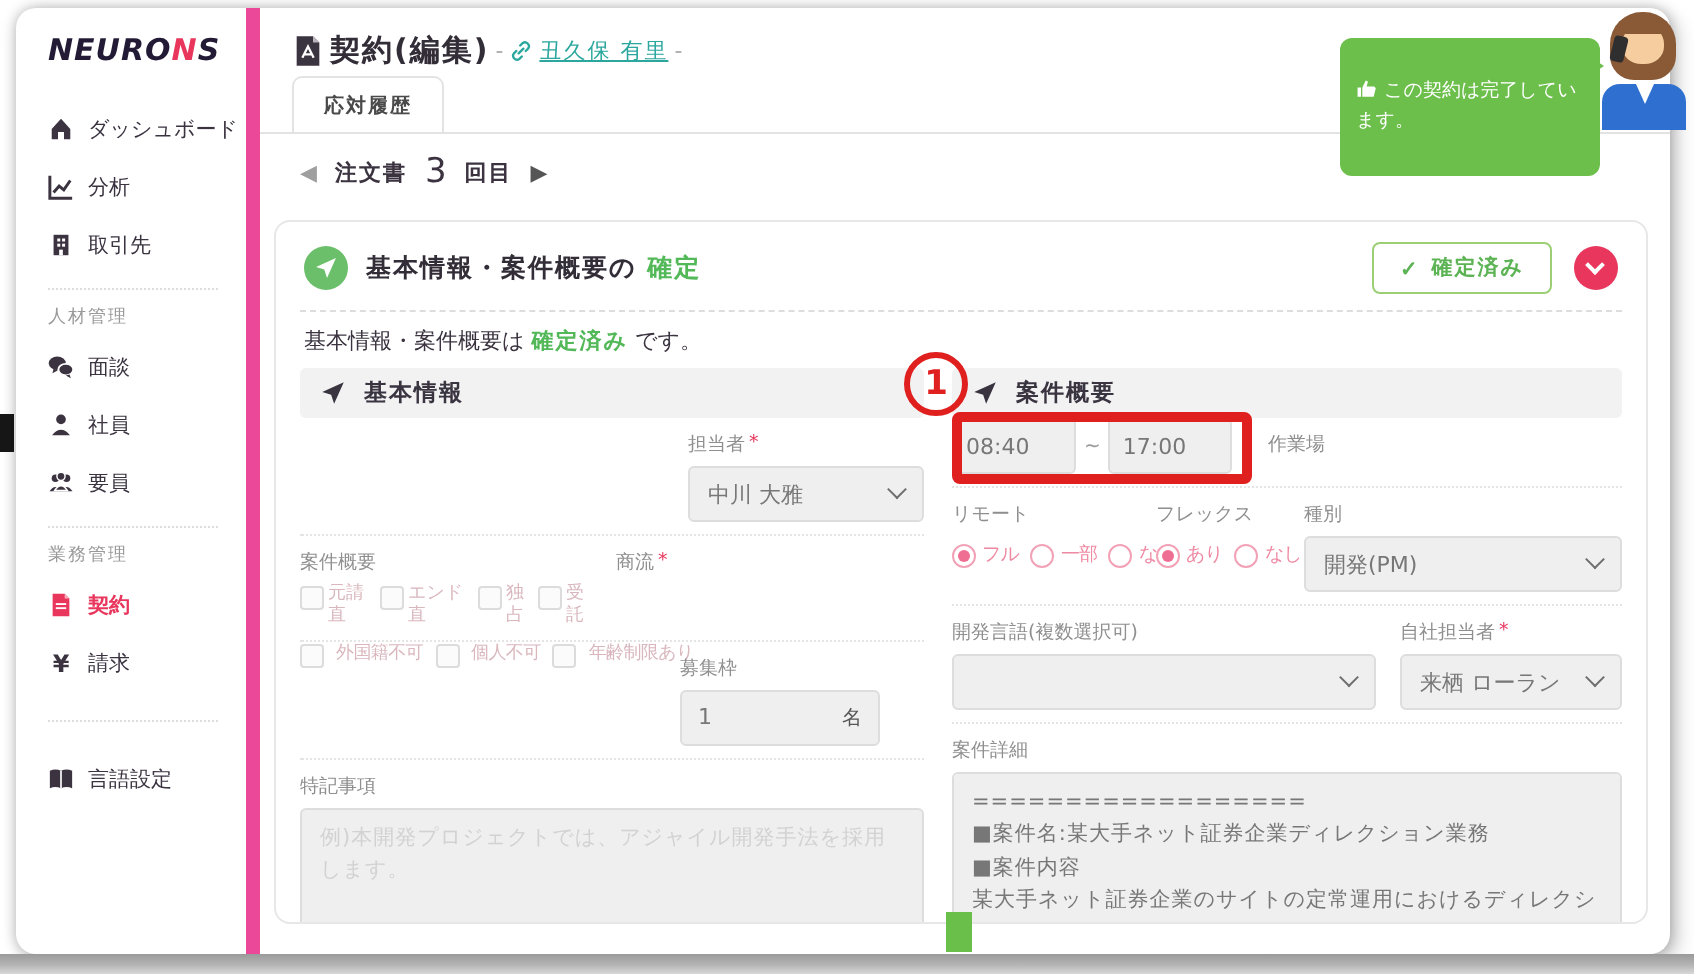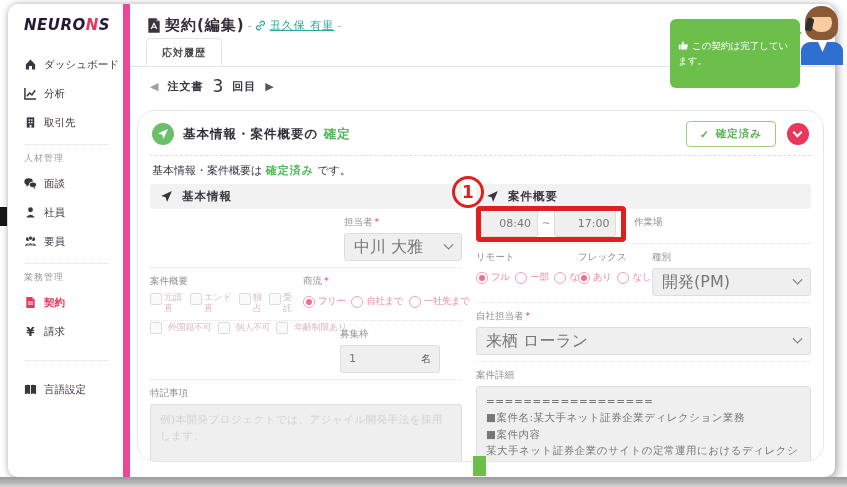--- a/index.html
+++ b/index.html
@@ -54,21 +54,21 @@
   .av-hairback { position:absolute; left:7px; top:1px; width:33px; height:34px; background:#8a5a36; border-radius:16px 16px 12px 12px; }
   .av-face { position:absolute; left:13px; top:8px; width:21px; height:19px; background:#f6cd9e; border-radius:46%; }
   .av-fringe { position:absolute; left:11px; top:3px; width:25px; height:9px; background:#8a5a36; border-radius:12px 12px 4px 4px; }
   .av-phone { position:absolute; left:8px; top:13px; width:7px; height:13px; background:#2f2f2f; border-radius:2px; transform:rotate(14deg); }
   .av-body { position:absolute; left:3px; bottom:0; width:42px; height:23px; background:#2f6fd0; border-radius:9px 9px 0 0; }
   .av-collar { position:absolute; left:20px; bottom:13px; width:9px; height:10px; background:#fff;
                clip-path:polygon(0 0,100% 0,50% 100%); }
 
   
   .panel { position:absolute; left:7px; top:106px; width:687px; height:352px; border:1px solid #e7e7e7;
-           border-radius:18px; background:#fff; padding:7px 12px; overflow:hidden; }
+           border-radius:8px; background:#fff; padding:7px 12px; overflow:hidden; }
   .panel-head { display:flex; align-items:center; gap:9px; padding:3px 2px 8px; border-bottom:1px dashed #ddd; }
   .rocket-badge { width:22px; height:22px; border-radius:50%; background:#6cbf6a; display:flex; align-items:center; justify-content:center; flex:none; }
   .panel-title { font-size:12.5px; font-weight:bold; color:#332d38; letter-spacing:1px; }
   .green-word { color:#52b858; }
   .head-right { margin-left:auto; display:flex; align-items:center; gap:11px; }
   .confirmed-btn { display:flex; align-items:center; gap:6px; border:1px solid #9ccf75; color:#5cb354;
                    background:#fff; font-size:10.5px; font-weight:bold; padding:5px 13px; border-radius:4px; cursor:pointer; letter-spacing:1px; }
   .collapse-btn { width:22px; height:22px; border-radius:50%; background:#e8365d; cursor:pointer; position:relative; flex:none; }
   .collapse-btn i { position:absolute; left:7px; top:6px; width:7px; height:7px; border-right:2px solid #fff; border-bottom:2px solid #fff; transform:rotate(45deg); }
 
@@ -81,21 +81,21 @@
   .section-bar { background:#f2f2f2; border-radius:3px; height:25px; display:flex; align-items:center; gap:9px; padding:0 10px;
                  font-size:11.5px; font-weight:bold; color:#3a3340; letter-spacing:1px; }
   .frow { display:flex; gap:8px; }
   .frow.sep { border-top:1px dotted #e4e4e4; margin-top:6px; }
   .fblock { display:flex; flex-direction:column; }
   .flabel { font-size:9.5px; color:#8f8f8f; margin:7px 0 4px; display:flex; gap:2px; white-space:nowrap; }
   .req { color:#e8365d; }
 
   .ibox { background:#efefef; border:1px solid #ddd; border-radius:3px; height:28px; font-size:11px; color:#777;
           padding:0 8px; width:100%; font-family:inherit; }
-  .sbox { background:#efefef; border:1px solid #ddd; border-radius:3px; height:28px; font-size:16px; color:#777;
+  .sbox { background:#efefef; border:1px solid #ddd; border-radius:3px; height:28px; font-size:11px; color:#777;
           padding:0 9px; display:flex; align-items:center; cursor:pointer; }
   .sbox .chev { margin-left:auto; width:7px; height:7px; border-right:1.6px solid #6e6e6e; border-bottom:1.6px solid #6e6e6e; transform:rotate(45deg) translate(-2px,-2px); flex:none; }
   .client-value { font-size:12px; font-weight:bold; color:#333; letter-spacing:2.5px; line-height:1.5; word-break:break-all; width:182px; }
 
   .cb-row { display:flex; align-items:center; gap:4px; }
   .cb { width:12px; height:12px; border:1px solid #dcdcdc; background:#fbfbfb; border-radius:2px; flex:none; margin-top:1px; cursor:pointer; }
   .cb-lbl { font-size:9px; color:#d9b7bd; line-height:1.2; }
   .cb-item { display:flex; gap:2px; }
   .w22{width:22px;} .w31{width:31px;} .w12{width:12px;}
   .cond-row { display:flex; gap:6px; align-items:center; white-space:nowrap; letter-spacing:-.3px; }
@@ -113,21 +113,21 @@
   .tarea { background:#efefef; border:1px solid #ddd; border-radius:3px; width:100%; font-size:10.5px; color:#777;
            padding:6px 9px; resize:none; font-family:inherit; line-height:1.55; letter-spacing:.5px; }
   .tarea::placeholder { color:#d2d2d2; }
   .notes-ta { height:99px; }
   .detail-ta { height:101px; overflow-y:scroll; }
   .detail-ta::-webkit-scrollbar { width:8px; }
   .detail-ta::-webkit-scrollbar-track { background:#e2e2e2; }
   .detail-ta::-webkit-scrollbar-thumb { background:#9b9b9b; }
 
   .hours-group { display:flex; align-items:center; gap:4px; width:146px; }
-  .hours-group .ibox { width:62px; flex:none; padding:0 6px;text-align:right; }
+  .hours-group .ibox { width:62px; flex:none; padding:0 6px; }
   .tilde { font-size:10px; color:#999; }
 
   
   .ann-circle { position:absolute; left:322px; top:172px; width:32px; height:32px; border:3px solid #e01f1f; border-radius:50%;
                 color:#e01f1f; font-size:17px; font-weight:bold; display:flex; align-items:center; justify-content:center;
                 background:transparent; z-index:15; pointer-events:none; }
   .ann-rect { position:absolute; left:346px; top:202px; width:150px; height:36px; border:5px solid #e01f1f; border-radius:4px;
               z-index:14; pointer-events:none; }
   .green-square { position:absolute; left:343px; top:452px; width:13px; height:20px; background:#6abf4a; z-index:16; }
 </style>
@@ -324,28 +324,20 @@
                     <span class="cb"></span>
                     <span class="cb-lbl w12">受託</span>
                   </span>
               </div>
             </div>
             <div class="fblock" style="flex:1;">
               <span class="flabel">
                   <span>商流</span>
                   <span class="req">*</span>
                 </span>
-              <div class="rad-row">
-                <span class="rad checked"></span>
-                  <span class="rad-lbl">フリー</span>
-                <span class="rad"></span>
-                  <span class="rad-lbl">自社まで</span>
-                <span class="rad"></span>
-                  <span class="rad-lbl">一社先まで</span>
-              </div>
             </div>
           </div>
 
           <div class="frow sep">
             <div class="fblock" style="width:182px;">
               <div class="cond-row">
                 <span class="cb"></span>
                   <span class="cb-lbl">外国籍不可</span>
                 <span class="cb"></span>
                   <span class="cb-lbl">個人不可</span>
@@ -415,20 +407,27 @@
             <div class="fblock" style="flex:1;">
               <span class="flabel">種別</span>
               <div class="sbox">
                   <span>開発(PM)</span>
                   <span class="chev"></span>
                 </div>
             </div>
           </div>
 
           <div class="frow sep" style="gap:12px;">
+            <div class="fblock" style="width:212px;">
+              <span class="flabel">開発言語(複数選択可)</span>
+              <div class="sbox">
+                  <span></span>
+                  <span class="chev"></span>
+                </div>
+            </div>
             <div class="fblock" style="flex:1;">
               <span class="flabel">
                   <span>自社担当者</span>
                   <span class="req">*</span>
                 </span>
               <div class="sbox">
                   <span>来栖 ローラン</span>
                   <span class="chev"></span>
                 </div>
             </div>

